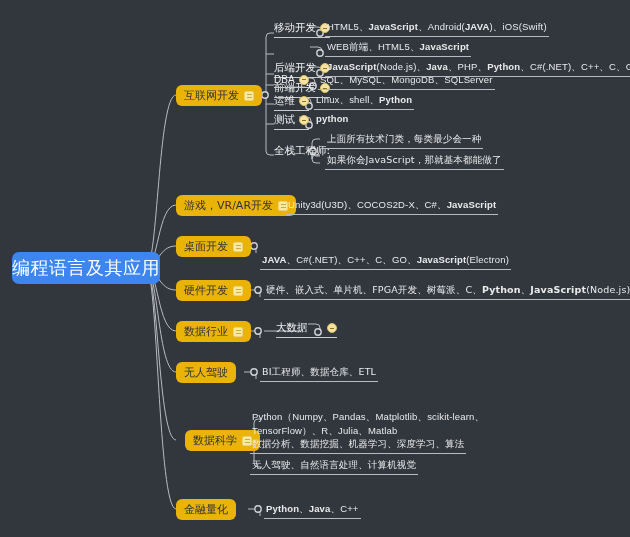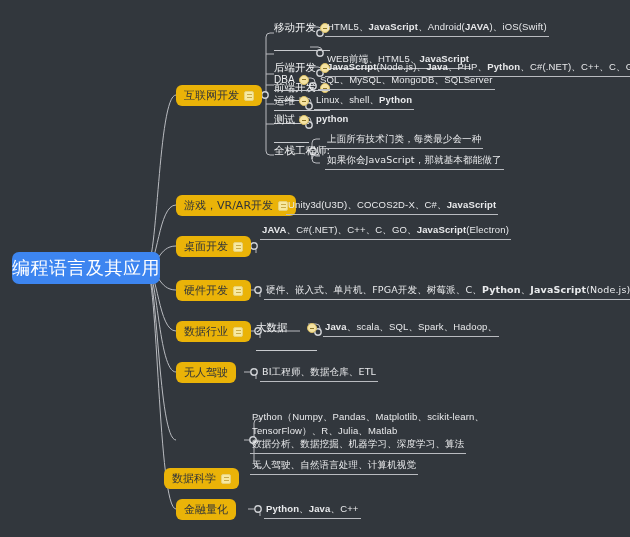--- a/index.html
+++ b/index.html
@@ -60,21 +60,21 @@
   .icon-minus::after {
     content: ""; position: absolute; left: 2px; right: 2px; top: 3.5px;
     height: 1.2px; background: #8c7526;
   }
 
   
   .l2 {
     position: absolute;
     display: flex; align-items: center; gap: 4px;
     color: #f1f2f3; font-size: 10.5px; white-space: nowrap;
-    padding-bottom: 15px;
+    padding-bottom: 2px;
   }
   .l2.underline { border-bottom: 1px solid #c8cace; }
 
   
   .leaf {
     position: absolute;
     color: #e9eaec;
     font-size: 9.5px;
     white-space: nowrap;
     padding: 1px 2px 2px 2px;
@@ -182,21 +182,21 @@
     <span class="icon-minus"></span>
   </div>
   <div class="leaf underline" style="left:325px; top:20px;">
     <span><span>HTML5</span><span>、</span><span style="font-weight: bold;">JavaScript</span><span>、</span><span>Android</span><span>(</span><span style="font-weight: bold;">JAVA</span><span>)</span><span></span><span>、</span><span>iOS</span><span>(</span><span>Swift</span><span>)</span><span></span></span>
   </div>
 
   <div class="l2 cjk underline" style="left:274px; top:41px;margin-top:40px;">
     <span>前端开发</span>
     <span class="icon-minus"></span>
   </div>
-  <div class="leaf underline" style="left:325px; top:52px;">
+  <div class="leaf underline" style="left:325px; top:40px;">
     <span><span>WEB前端</span><span>、</span><span>HTML5</span><span>、</span><span style="font-weight: bold;">JavaScript</span></span>
   </div>
 
   <div class="l2 cjk underline" style="left:274px; top:61px;">
     <span>后端开发</span>
     <span class="icon-minus"></span>
   </div>
   <div class="leaf underline" style="left:325px; top:60px;">
     <span><span style="font-weight: bold;">JavaScript</span><span>(</span><span>Node.js</span><span>)</span><span></span><span>、</span><span style="font-weight: bold;">Java</span><span>、</span><span>PHP</span><span>、</span><span style="font-weight: bold;">Python</span><span>、</span><span>C#</span><span>(</span><span>.NET</span><span>)</span><span></span><span>、</span><span>C++</span><span>、</span><span>C</span><span>、</span><span>Go</span></span>
   </div>
@@ -240,52 +240,49 @@
     <span class="icon-note"></span>
   </div>
   <div class="leaf underline" style="left:286px; top:198px;">
     <span><span>Unity3d</span><span>(</span><span>U3D</span><span>)</span><span></span><span>、</span><span>COCOS2D-X</span><span>、</span><span>C#</span><span>、</span><span style="font-weight: bold;">JavaScript</span></span>
   </div>
 
   <div class="l1 cjk" style="left:176px; top:236px;">
     <span class="l1-label">桌面开发</span>
     <span class="icon-note"></span>
   </div>
-  <div class="leaf underline" style="left:260px; top:223px;">
+  <div class="leaf underline" style="left:260px; top:253px;">
     <span><span style="font-weight: bold;">JAVA</span><span>、</span><span>C#</span><span>(</span><span>.NET</span><span>)</span><span></span><span>、</span><span>C++</span><span>、</span><span>C</span><span>、</span><span>GO</span><span>、</span><span style="font-weight: bold;">JavaScript</span><span>(</span><span>Electron</span><span>)</span><span></span></span>
   </div>
 
   <div class="l1 cjk" style="left:176px; top:280px;">
     <span class="l1-label">硬件开发</span>
     <span class="icon-note"></span>
   </div>
   <div class="leaf cjk underline" style="left:264px; top:283px;">
     <span><span>硬件</span><span>、</span><span>嵌入式</span><span>、</span><span>单片机</span><span>、</span><span>FPGA开发</span><span>、</span><span>树莓派</span><span>、</span><span>C</span><span>、</span><span style="font-weight: bold;">Python</span><span>、</span><span style="font-weight: bold;">JavaScript</span><span>(</span><span>Node.js</span><span>)</span><span></span></span>
   </div>
 
   <div class="l1 cjk" style="left:176px; top:321px;">
     <span class="l1-label">数据行业</span>
     <span class="icon-note"></span>
   </div>
-  <div class="l2 cjk underline" style="left:256px; top:321px;gap:19px;">
+  <div class="l2 cjk underline" style="left:276px; top:321px;gap:19px;">
     <span>大数据</span>
     <span class="icon-minus"></span>
-  </div>
-  <div class="leaf underline" style="left:323px; top:320px;">
-    <span><span style="font-weight: bold;">Java</span><span>、</span><span>scala</span><span>、</span><span>SQL</span><span>、</span><span>Spark</span><span>、</span><span>Hadoop</span><span>、</span><span></span></span>
   </div>
 
   <div class="l1 cjk" style="left:176px; top:362px;">
     <span class="l1-label">无人驾驶</span>
   </div>
   <div class="leaf cjk underline" style="left:260px; top:365px;">
     <span><span>BI工程师</span><span>、</span><span>数据仓库</span><span>、</span><span>ETL</span></span>
   </div>
 
-  <div class="l1 cjk" style="left:164px; top:430px;margin-top:38px;">
+  <div class="l1 cjk" style="left:185px; top:430px;">
     <span class="l1-label">数据科学</span>
     <span class="icon-note"></span>
   </div>
   <div class="leaf wrap" style="left:250px; top:409px; width:285px;">
     <span>Python（Numpy、Pandas、Matplotlib、scikit-learn、TensorFlow）、R、Julia、Matlab</span>
   </div>
   <div class="leaf cjk underline" style="left:250px; top:437px;">
     <span><span>数据分析</span><span>、</span><span>数据挖掘</span><span>、</span><span>机器学习</span><span>、</span><span>深度学习</span><span>、</span><span>算法</span></span>
   </div>
   <div class="leaf cjk underline" style="left:250px; top:458px;">

